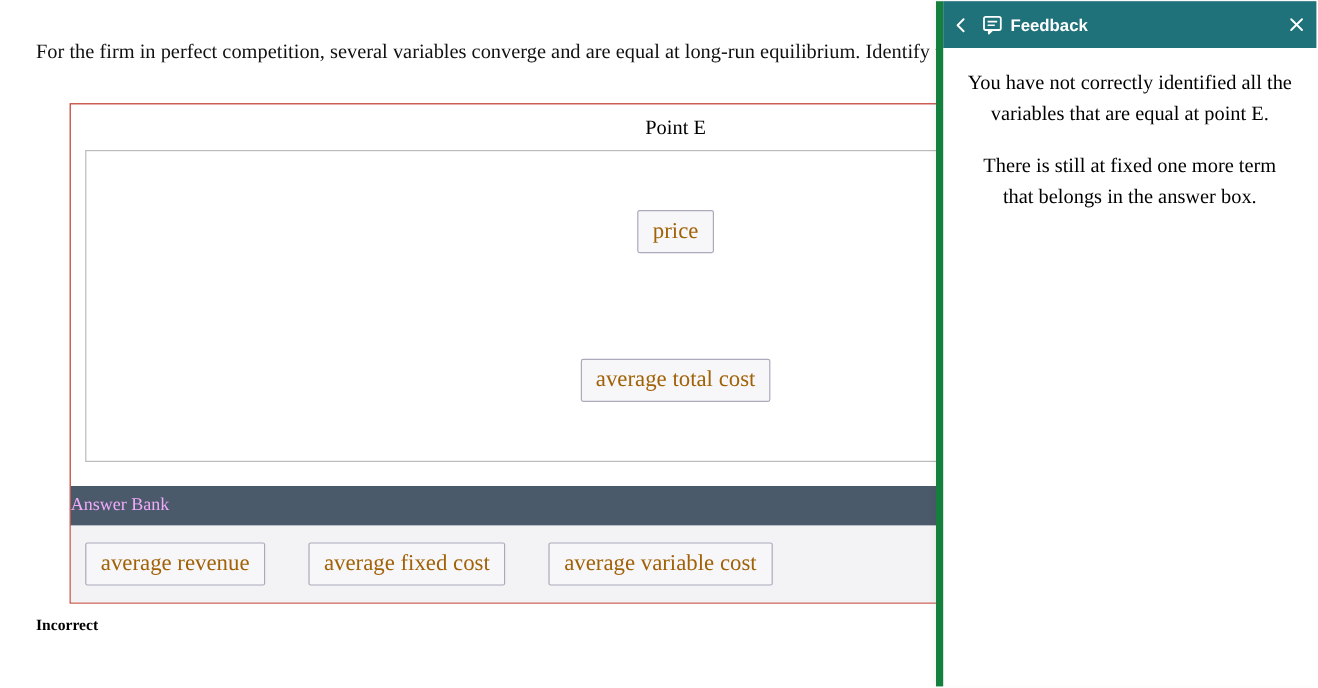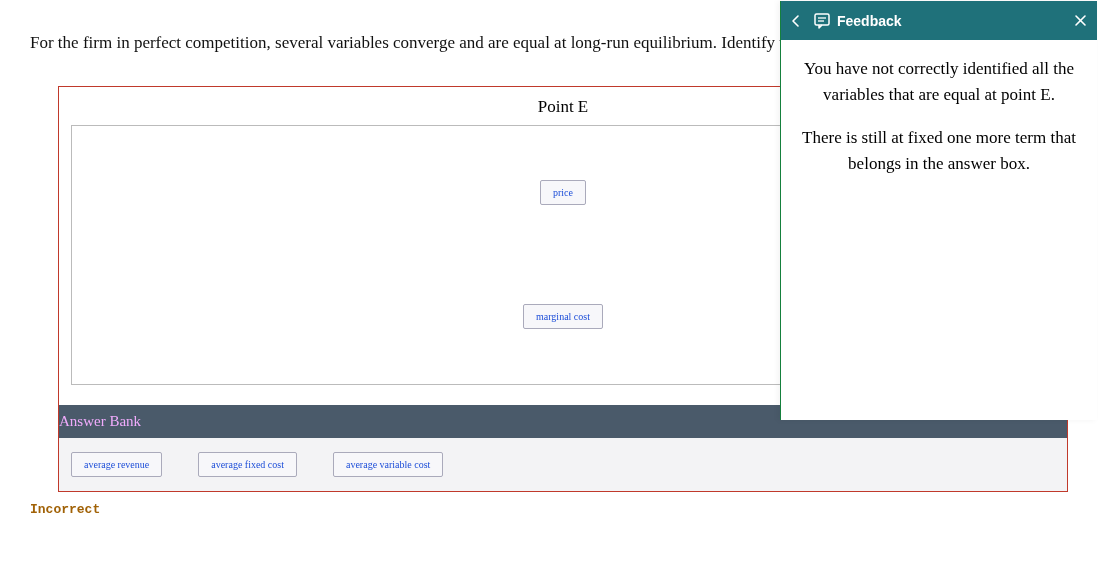--- a/index.html
+++ b/index.html
@@ -42,55 +42,55 @@
       flex-direction: column;
       align-items: center;
       justify-content: space-around;
       padding: 30px 0;
       gap: 50px;
     }
     .chip {
       border: 1px solid #aab;
       background: #f7f7fa;
       padding: 6px 12px;
-      font-size: 10px;
+      font-size: 19px;
       font-family: Georgia, serif;
       cursor: move;
       border-radius: 2px;
-      color: #1d4ed8;
+      color: #a16207;
     }
     .answer-bank-header {
       background: #4a5a6a;
       color: #f0abfc;
       text-align: left;
       padding: 8px 0;
       font-size: 15px;
     }
     .answer-bank-body {
       background: #f3f3f5;
       padding: 14px 12px;
       display: flex;
       gap: 36px;
     }
     .status-text {
-      color: #a16207;
+      color: #000000;
       font-size: 13px;
       font-weight: bold;
       margin-top: 10px;
-      font-family: Liberation Mono, monospace;
+      font-family: Liberation Serif, serif;
     }
     
     .feedback-panel {
       position: absolute;
       top: 1px;
       right: 1px;
       width: 317px;
-      height: 419px;
+      height: 571px;
       background: #fff;
-      border-left: 1px solid #15803d;
+      border-left: 6px solid #15803d;
       box-shadow: -2px 0 6px rgba(0,0,0,0.05);
     }
     .feedback-header {
       background: #1f717a;
       color: #fff;
       height: 39px;
       display: flex;
       align-items: center;
       padding: 0 10px;
       font-family: Arial, sans-serif;
@@ -127,21 +127,21 @@
 </head>
 <body>
 
 <div class="main-area">
   <p class="question-text">For the firm in perfect competition, several variables converge and are equal at long-run equilibrium. Identify the variables that are equal at point E.</p>
 
   <div class="activity-box">
     <div class="drop-zone-title">Point E</div>
     <div class="drop-zone">
       <div class="chip">price</div>
-      <div class="chip">marginal cost</div>
+      <div class="chip">average total cost</div>
     </div>
     <div class="answer-bank-header">Answer Bank</div>
     <div class="answer-bank-body">
       <div class="chip">average revenue</div>
       <div class="chip">average fixed cost</div>
       <div class="chip">average variable cost</div>
     </div>
   </div>
 
   <div class="status-text">Incorrect</div>

